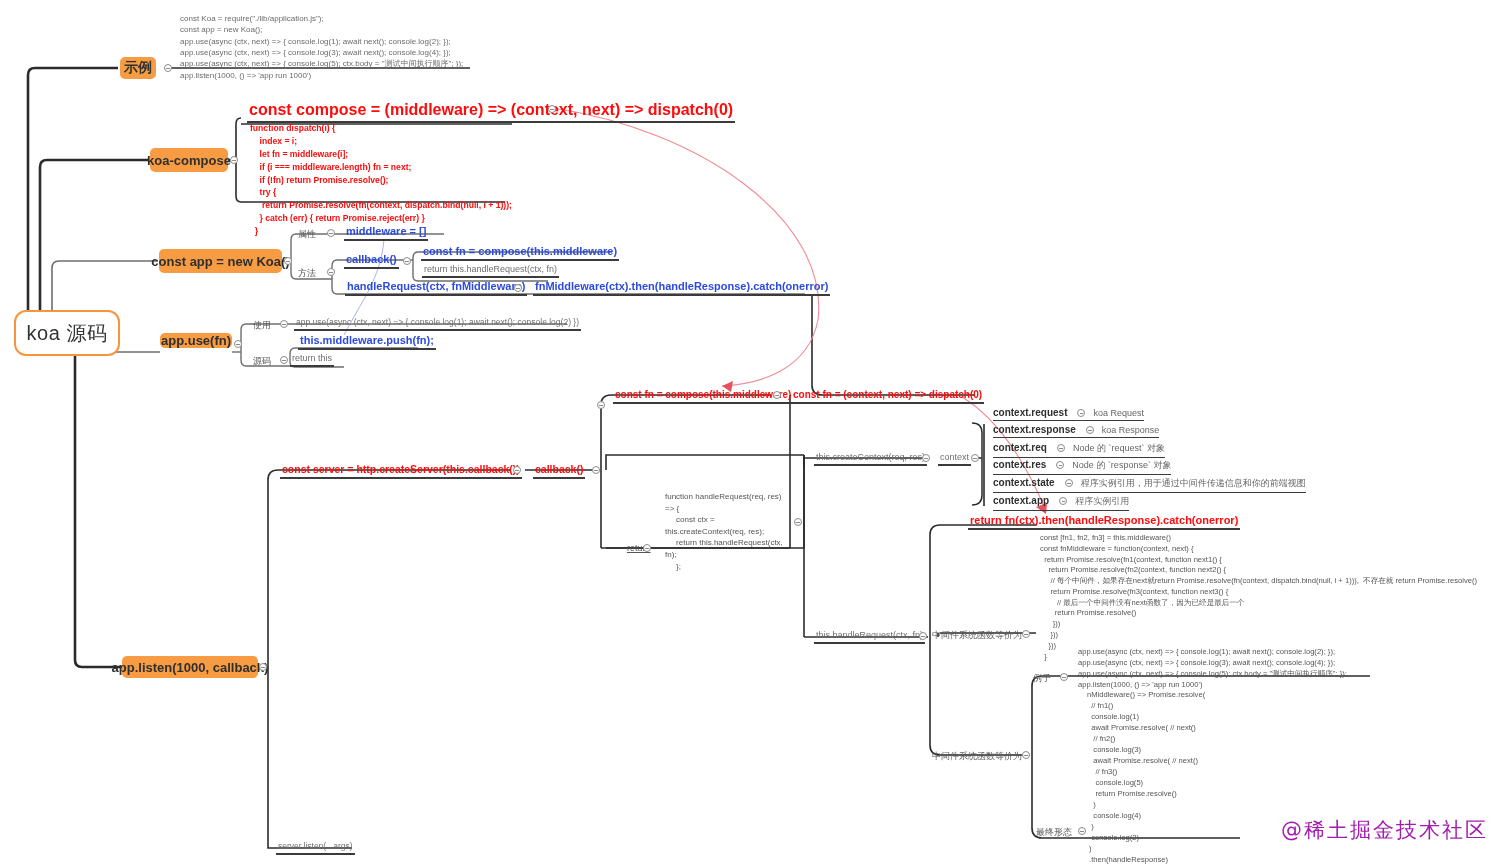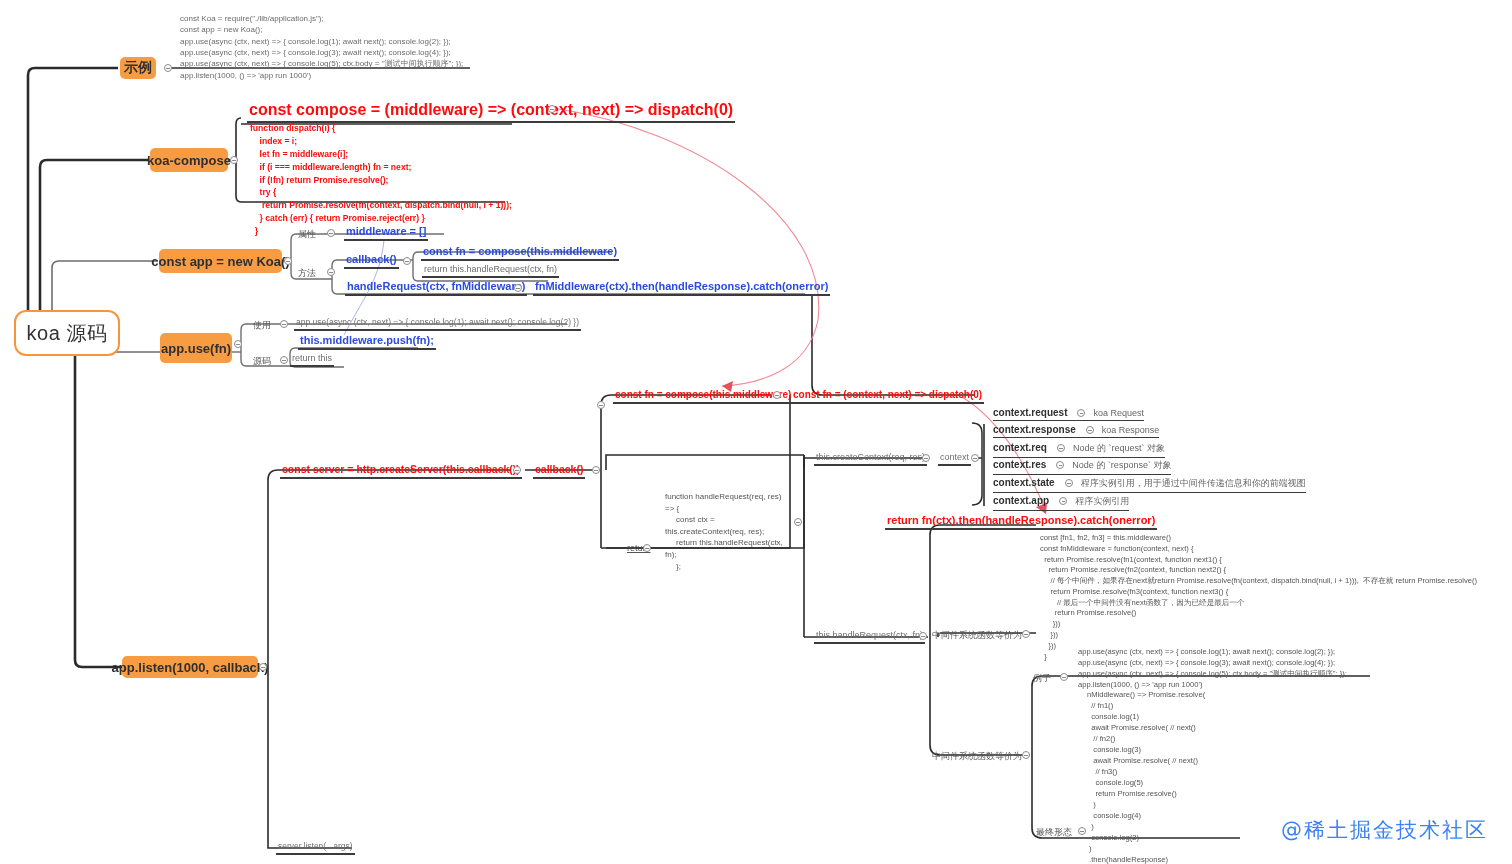--- a/index.html
+++ b/index.html
@@ -41,21 +41,21 @@
   .hdl{position:absolute;width:8px;height:8px;border-radius:50%;
        border:1.1px solid #8b8b8b;background:#fff;box-sizing:border-box;}
   .hdl::after{content:"";position:absolute;left:1.4px;top:3.1px;width:3.6px;height:1.1px;background:#8b8b8b;}
 
   
   .ctxrow{position:absolute;white-space:nowrap;font-size:10px;}
   .ctxrow .k{font-weight:700;color:#2f2f2f;}
   .ctxrow .v{font-size:9px;color:#666;}
   .ctxrow::after{content:"";display:block;height:1.4px;background:#3b3b3b;margin-top:2px;}
 
-  .wm{position:absolute;right:24px;bottom:20px;font-size:21px;color:#3b82f6;
+  .wm{position:absolute;right:24px;bottom:20px;font-size:21px;color:#a21caf;
       letter-spacing:2px;font-family:"DejaVu Sans",sans-serif;margin-left:16px;}
 </style>
 </head>
 <body>
 
 <div id="canvas">
 
   <svg class="lines" viewBox="0 0 1512 864">
     <g fill="none" stroke="#2b2b2b" stroke-width="2.6">
 
@@ -174,21 +174,21 @@
   <div class="node orange" style="left:150px;top:148px;width:78px;height:24px;">
     <span>koa-compose</span>
   </div>
   <div class="hdl" style="left:230px;top:156px;"></div>
 
   <div class="node orange" style="left:159px;top:249px;width:123px;height:24px;">
     <span>const app = new Koa()</span>
   </div>
   <div class="hdl" style="left:284px;top:257px;"></div>
 
-  <div class="node orange" style="left:160px;top:333px;width:72px;height:30px;">
+  <div class="node orange" style="left:160px;top:333px;width:72px;height:15px;">
     <span>app.use(fn)</span>
   </div>
   <div class="hdl" style="left:234px;top:340px;"></div>
 
   <div class="node orange" style="left:122px;top:656px;width:136px;height:22px;">
     <span>app.listen(1000, callback)</span>
   </div>
   <div class="hdl" style="left:259px;top:663px;"></div>
 
   <div class="code" style="left:180px;top:13px;">const Koa = require("./lib/application.js");
@@ -305,21 +305,21 @@
 
   <div id="ctx-rows">
       <div class="ctxrow" style="left: 993px; top: 407px;"><span class="k">context.request</span><span class="hdl" style="position: relative; display: inline-block; margin: 0px 8px 0px 10px; top: 1px;"></span><span class="v">koa Request</span></div>
       <div class="ctxrow" style="left: 993px; top: 424px;"><span class="k">context.response</span><span class="hdl" style="position: relative; display: inline-block; margin: 0px 8px 0px 10px; top: 1px;"></span><span class="v">koa Response</span></div>
       <div class="ctxrow" style="left: 993px; top: 442px;"><span class="k">context.req</span><span class="hdl" style="position: relative; display: inline-block; margin: 0px 8px 0px 10px; top: 1px;"></span><span class="v">Node 的 `request` 对象</span></div>
       <div class="ctxrow" style="left: 993px; top: 459px;"><span class="k">context.res</span><span class="hdl" style="position: relative; display: inline-block; margin: 0px 8px 0px 10px; top: 1px;"></span><span class="v">Node 的 `response` 对象</span></div>
       <div class="ctxrow" style="left: 993px; top: 477px;"><span class="k">context.state</span><span class="hdl" style="position: relative; display: inline-block; margin: 0px 8px 0px 10px; top: 1px;"></span><span class="v">程序实例引用，用于通过中间件传递信息和你的前端视图</span></div>
       <div class="ctxrow" style="left: 993px; top: 495px;"><span class="k">context.app</span><span class="hdl" style="position: relative; display: inline-block; margin: 0px 8px 0px 10px; top: 1px;"></span><span class="v">程序实例引用</span></div>
     </div>
 
-  <div class="ul line" style="left:885px;top:514px;">
+  <div class="ul line" style="left:968px;top:514px;">
     <span class="txt red" style="font-size:11px;">return fn(ctx).then(handleResponse).catch(onerror)</span>
   </div>
 
   <div class="lbl cn" style="left:932px;top:629px;">中间件系统函数等价为</div>
   <div class="hdl" style="left:1022px;top:630px;"></div>
   <div class="code dk" style="left:1040px;top:533px;font-size:7.6px;line-height:1.42;">const [fn1, fn2, fn3] = this.middleware()
 const fnMiddleware = function(context, next) {
   return Promise.resolve(fn1(context, function next1() {
     return Promise.resolve(fn2(context, function next2() {
      // 每个中间件，如果存在next就return Promise.resolve(fn(context, dispatch.bind(null, i + 1))),  不存在就 return Promise.resolve()

